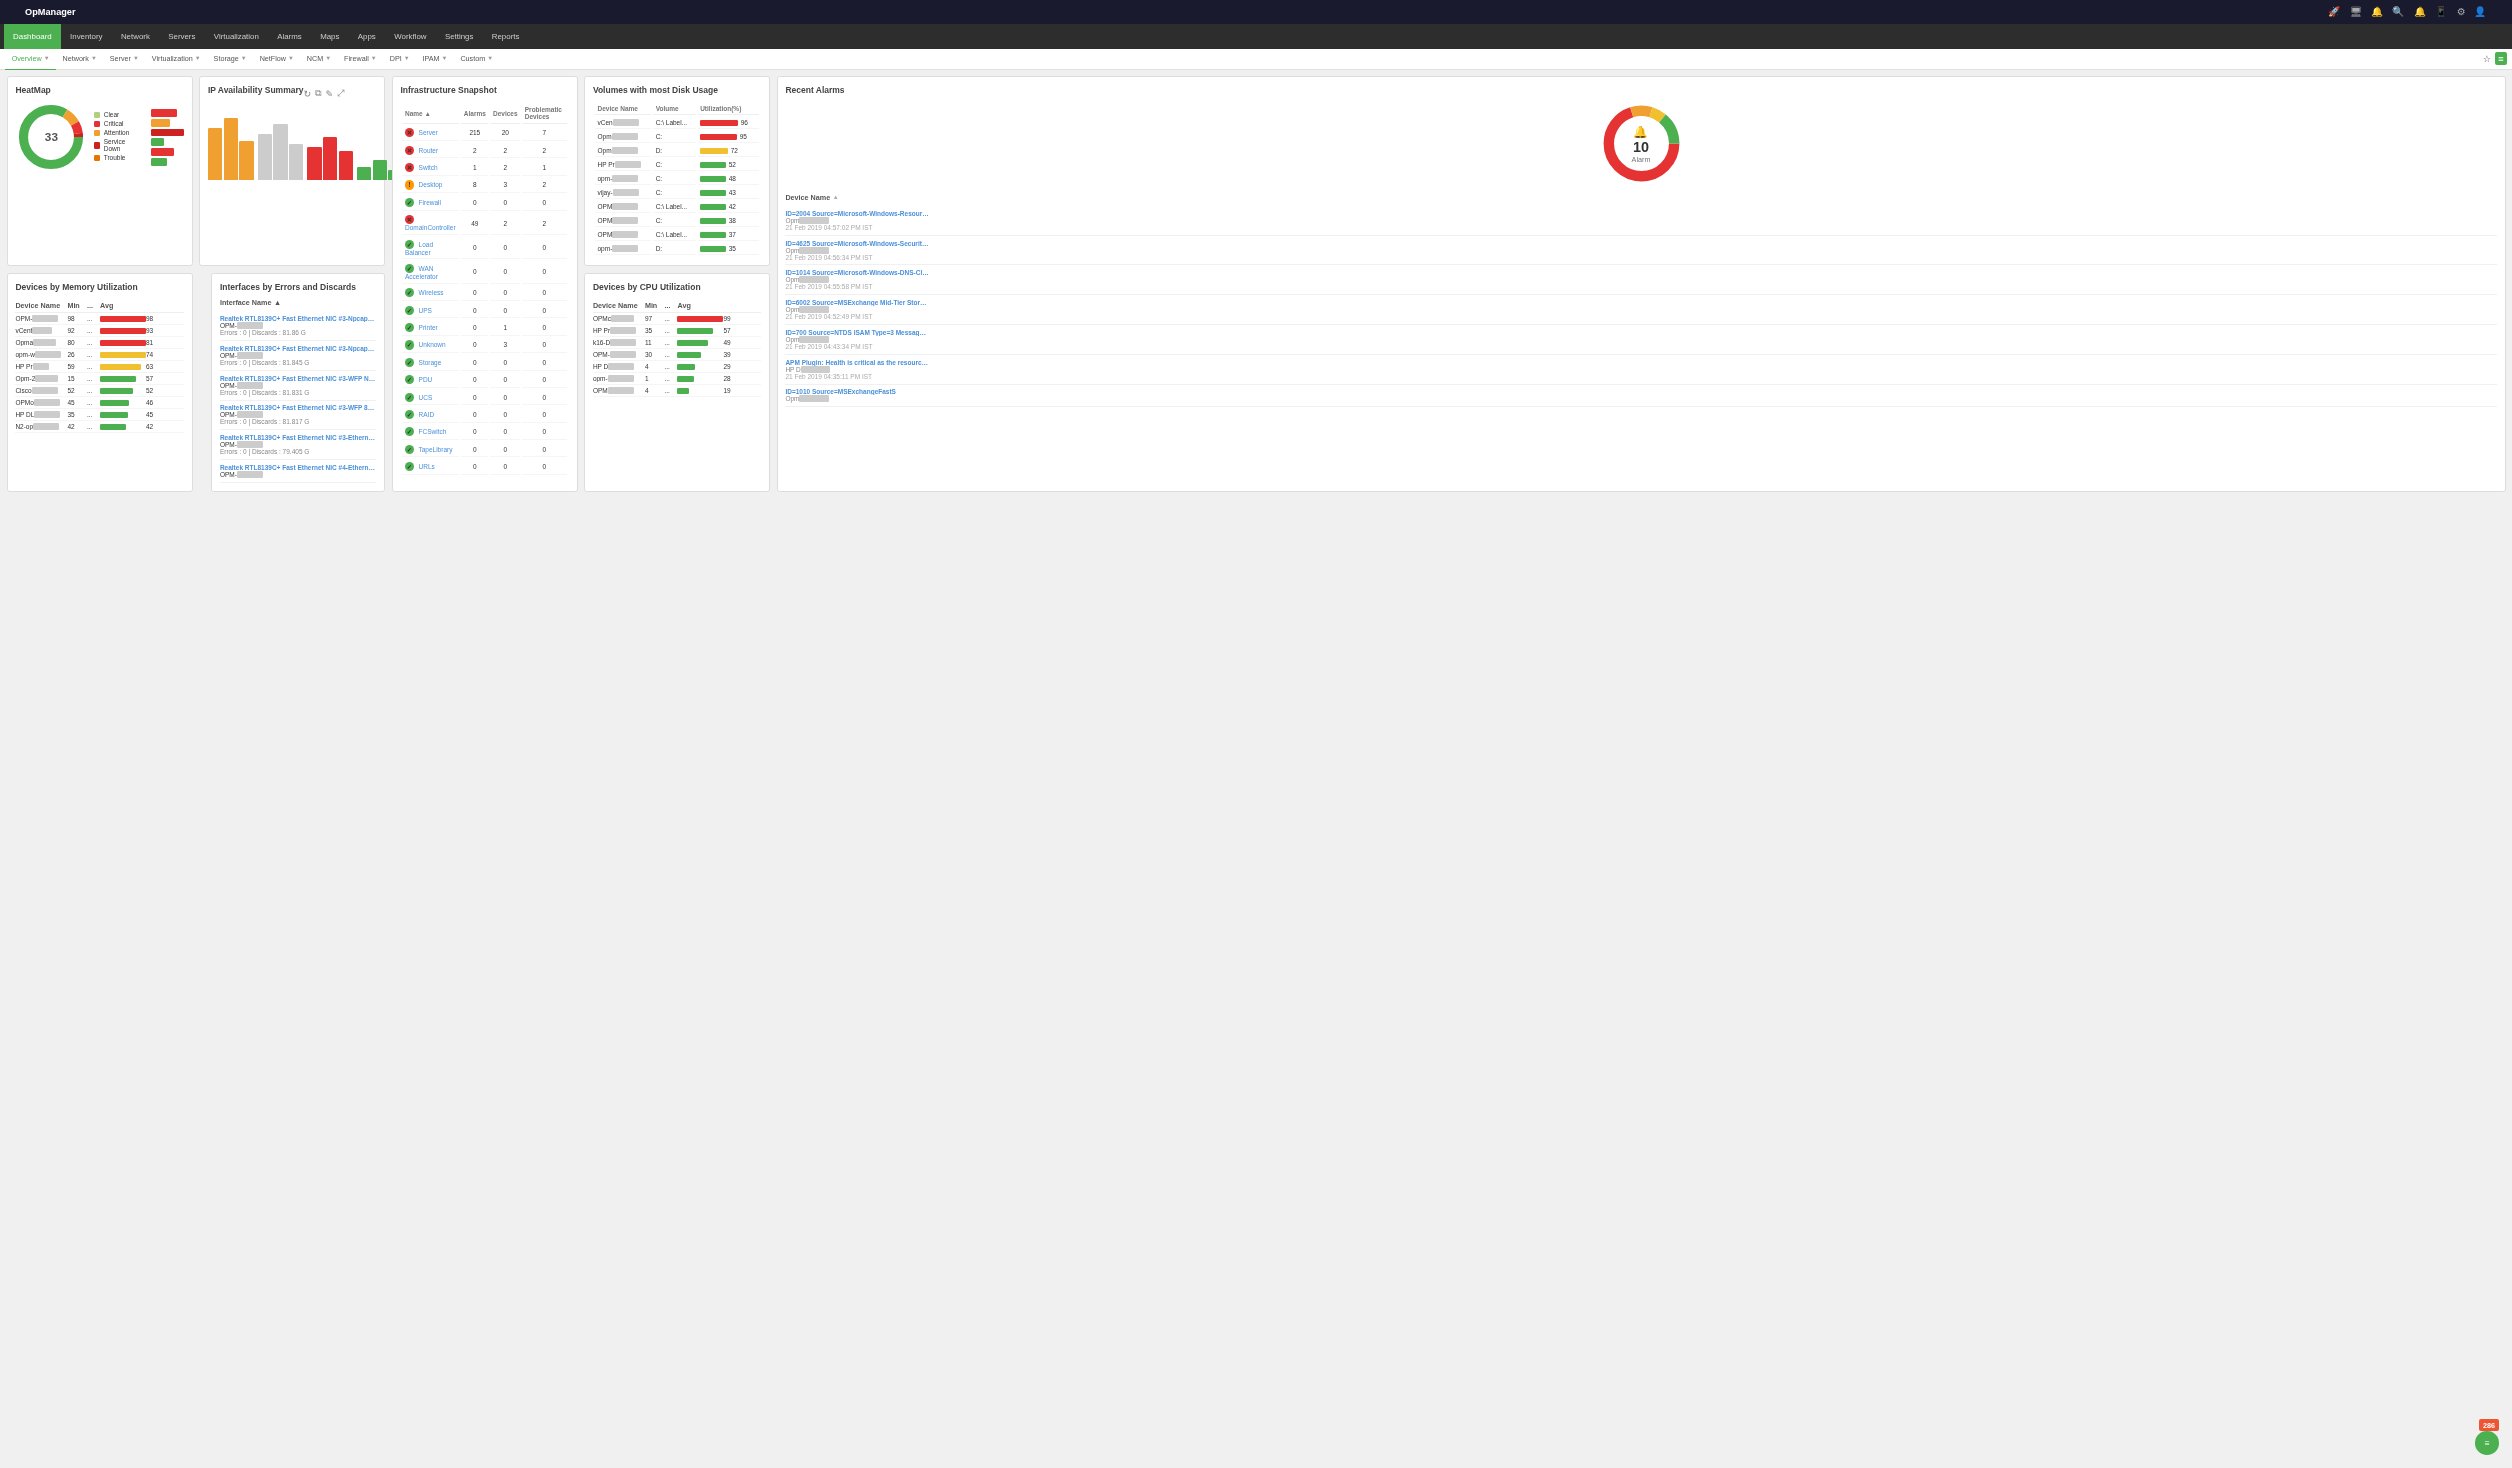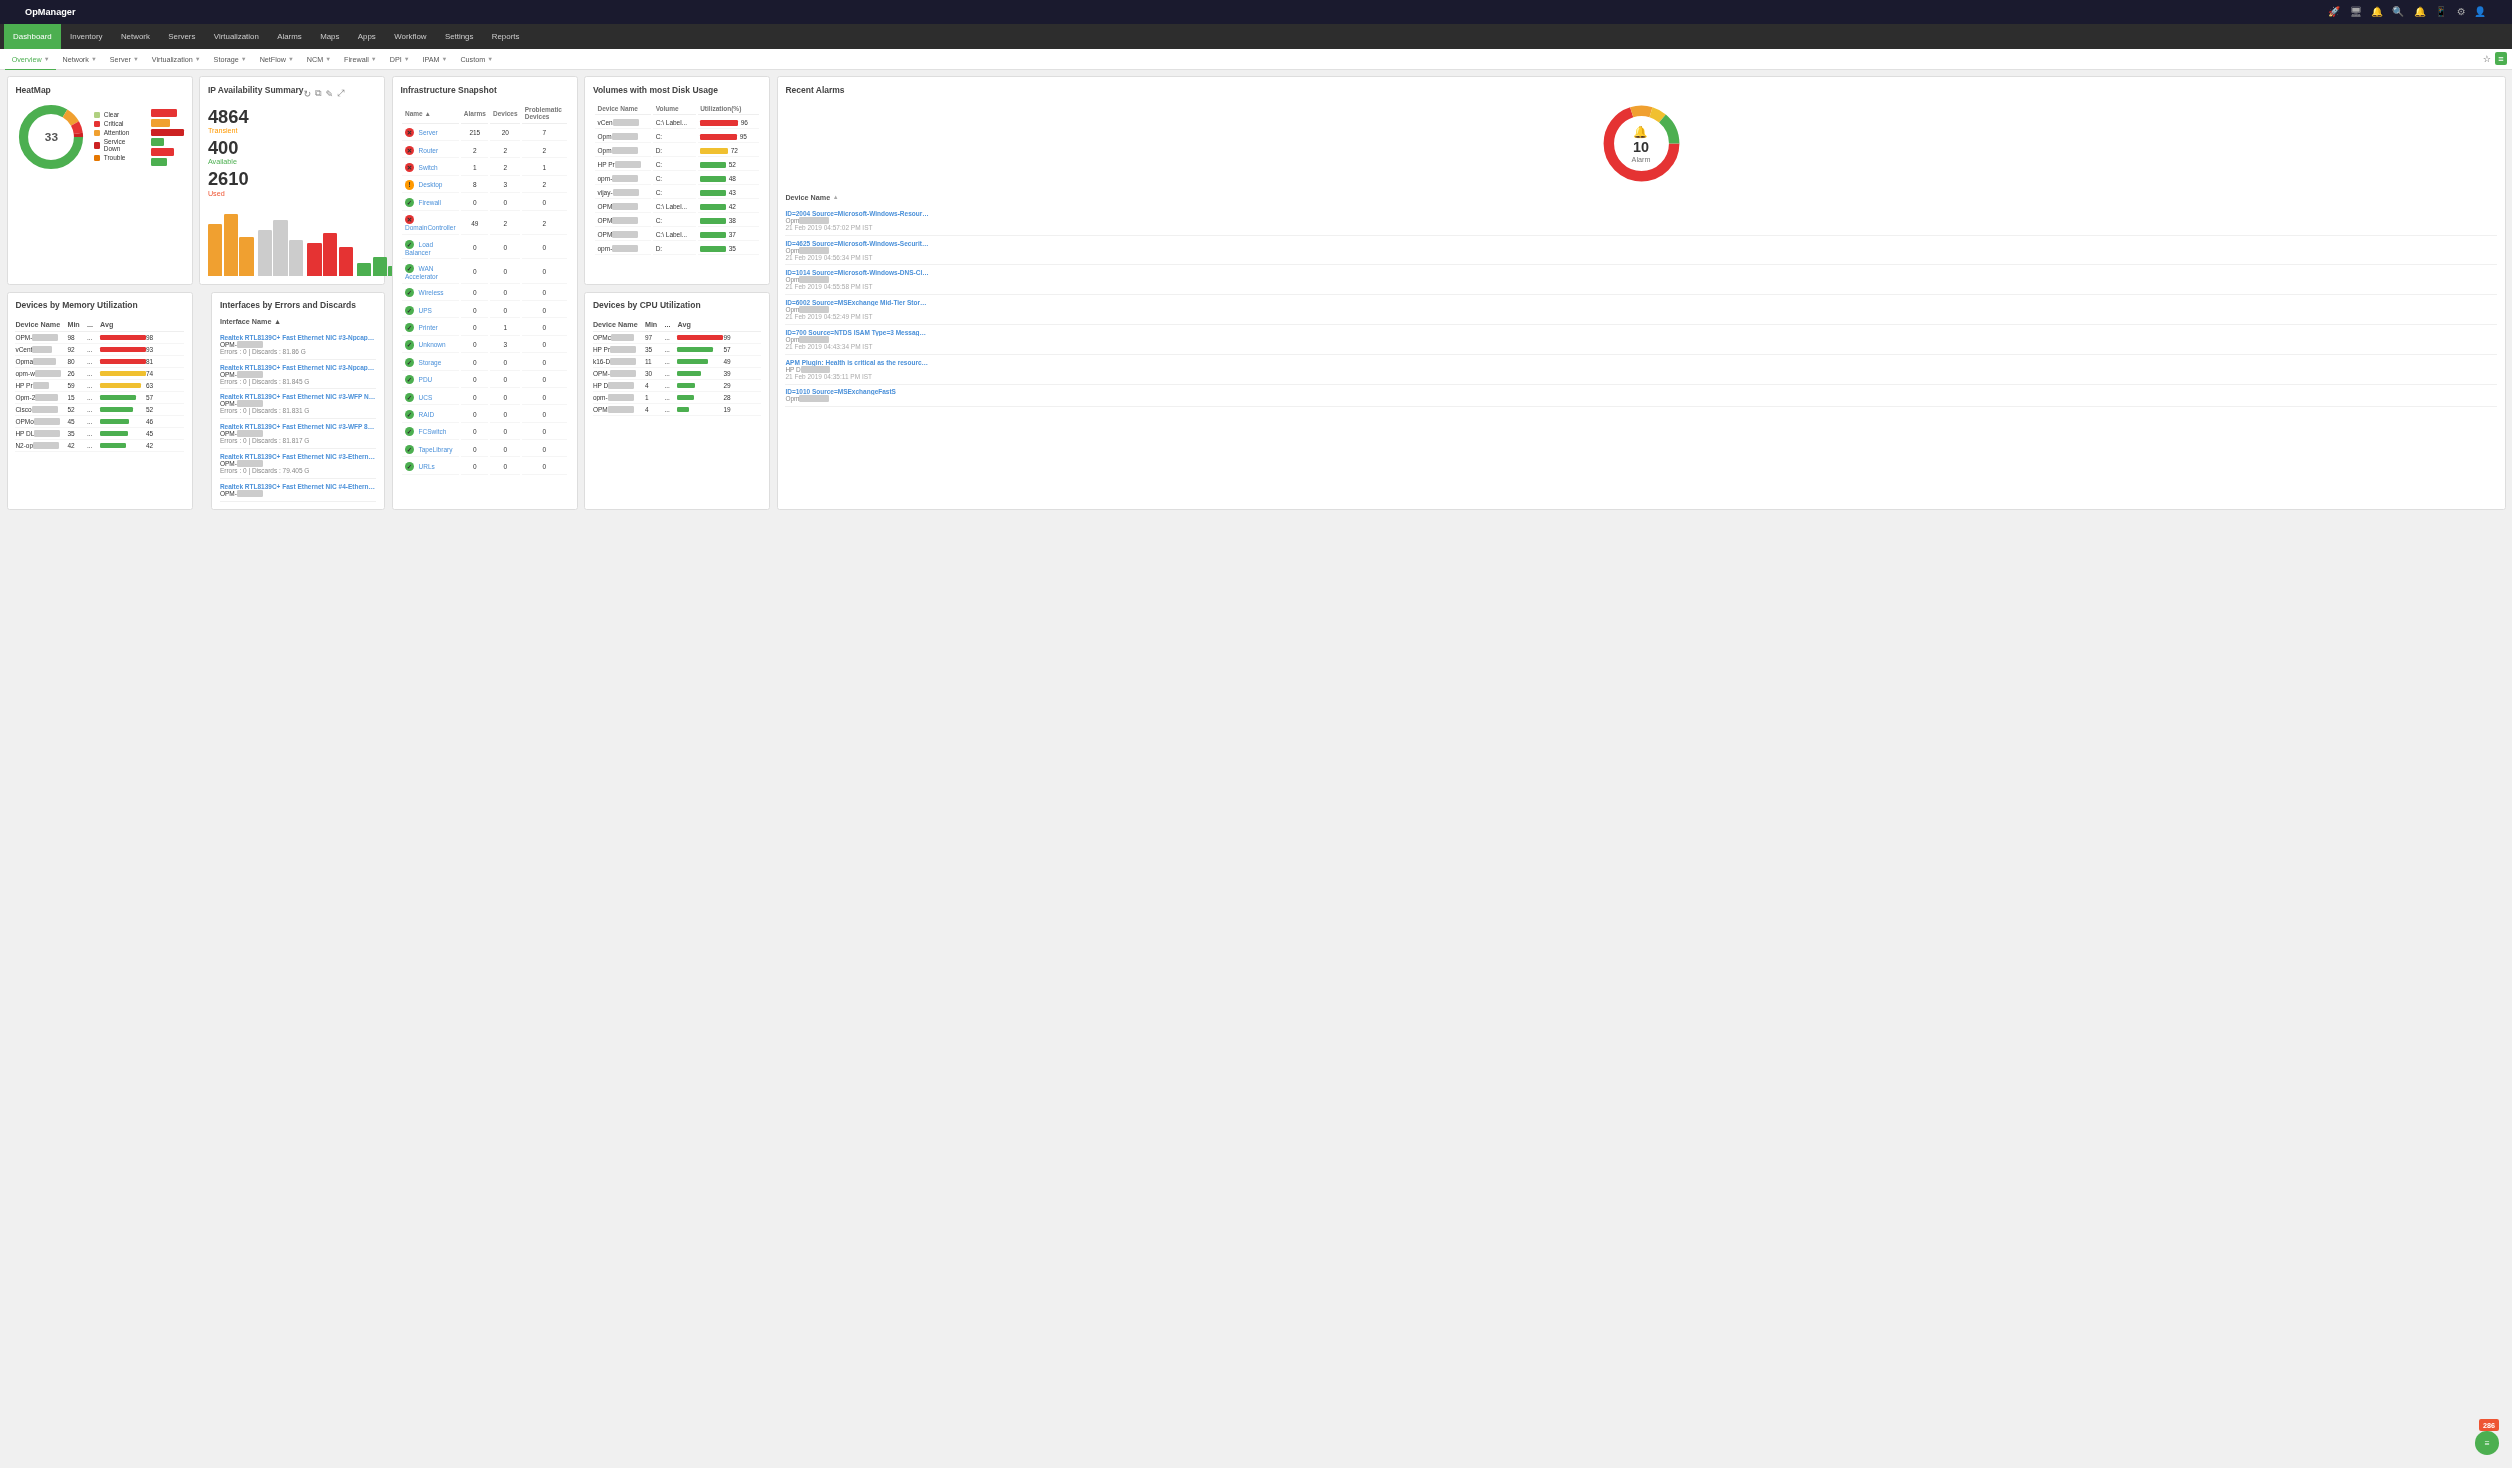--- a/index.html
+++ b/index.html
@@ -11,21 +11,21 @@
     .top-nav-icons { display: flex; gap: 9.2px; }
     .top-nav-icons span { color: #aaa; font-size: 9.8px; cursor: pointer; }
 
     
     .main-nav { background: #2d2d2d; display: flex; align-items: center; height: 25px; padding: 0 3.9px; }
     .main-nav .nav-item { color: #ccc; padding: 0 9.2px; height: 25px; line-height: 25px; font-size: 7.9px; cursor: pointer; }
     .main-nav .nav-item.active { background: #4CAF50; color: #fff; }
 
     
     .sub-nav { background: #fff; display: flex; align-items: center; height: 21px; border-bottom: 1.3px solid #e0e0e0; padding: 0 5.2px; }
-    .sub-nav .sub-item { color: #555; padding: 0 6.5px; height: 21px; line-height: 21px; font-size: 7.2px; cursor: pointer; display: flex; gap: 2px; border-bottom: 1.3px solid transparent; margin-bottom: -1.3px; }
+    .sub-nav .sub-item { color: #555; padding: 0 6.5px; height: 21px; line-height: 21px; font-size: 7.2px; cursor: pointer; display: flex; align-items: center; gap: 2px; border-bottom: 1.3px solid transparent; margin-bottom: -1.3px; }
     .sub-nav .sub-item.active { color: #4CAF50; border-bottom: 1.3px solid #4CAF50; }
     .sub-nav .chevron { font-size: 5.9px; color: #999; }
     .sub-nav .spacer { margin-left: auto; display: flex; gap: 3.9px; align-items: center; }
     .sub-nav .spacer span { color: #555; font-size: 9.2px; cursor: pointer; }
 
     
     .content { padding: 6.5px; display: grid; grid-template-columns: 186px 186px 186px 186px 1fr; gap: 6.5px; }
 
     
     .panel { background: #fff; border-radius: 2.6px; border: 0.7px solid #ddd; padding: 7.9px; }
@@ -217,34 +217,20 @@
   <div class="panel ip-panel">
     <div class="panel-header">
       <div class="panel-title">IP Availability Summary</div>
       <div class="icon-toolbar">
         <button class="icon-btn">↻</button>
         <button class="icon-btn">⧉</button>
         <button class="icon-btn">✎</button>
         <button class="icon-btn">⤢</button>
       </div>
     </div>
-    <div class="ip-numbers">
-      <div class="ip-num-row">
-        <div class="ip-big">4864</div>
-        <div class="ip-label-orange">Transient</div>
-      </div>
-      <div class="ip-num-row">
-        <div class="ip-big">400</div>
-        <div class="ip-label-green">Available</div>
-      </div>
-      <div class="ip-num-row">
-        <div class="ip-big">2610</div>
-        <div class="ip-label-red">Used</div>
-      </div>
-    </div>
     <div class="bar-chart-wrap">
       <div class="bar-group">
         <div class="bc-bar" style="background:#f0a030;height:52px;"></div>
         <div class="bc-bar" style="background:#f0a030;height:62px;"></div>
         <div class="bc-bar" style="background:#f0a030;height:39px;"></div>
       </div>
       <div class="bar-group">
         <div class="bc-bar" style="background:#ccc;height:46px;"></div>
         <div class="bc-bar" style="background:#ccc;height:56px;"></div>
         <div class="bc-bar" style="background:#ccc;height:36px;"></div>

